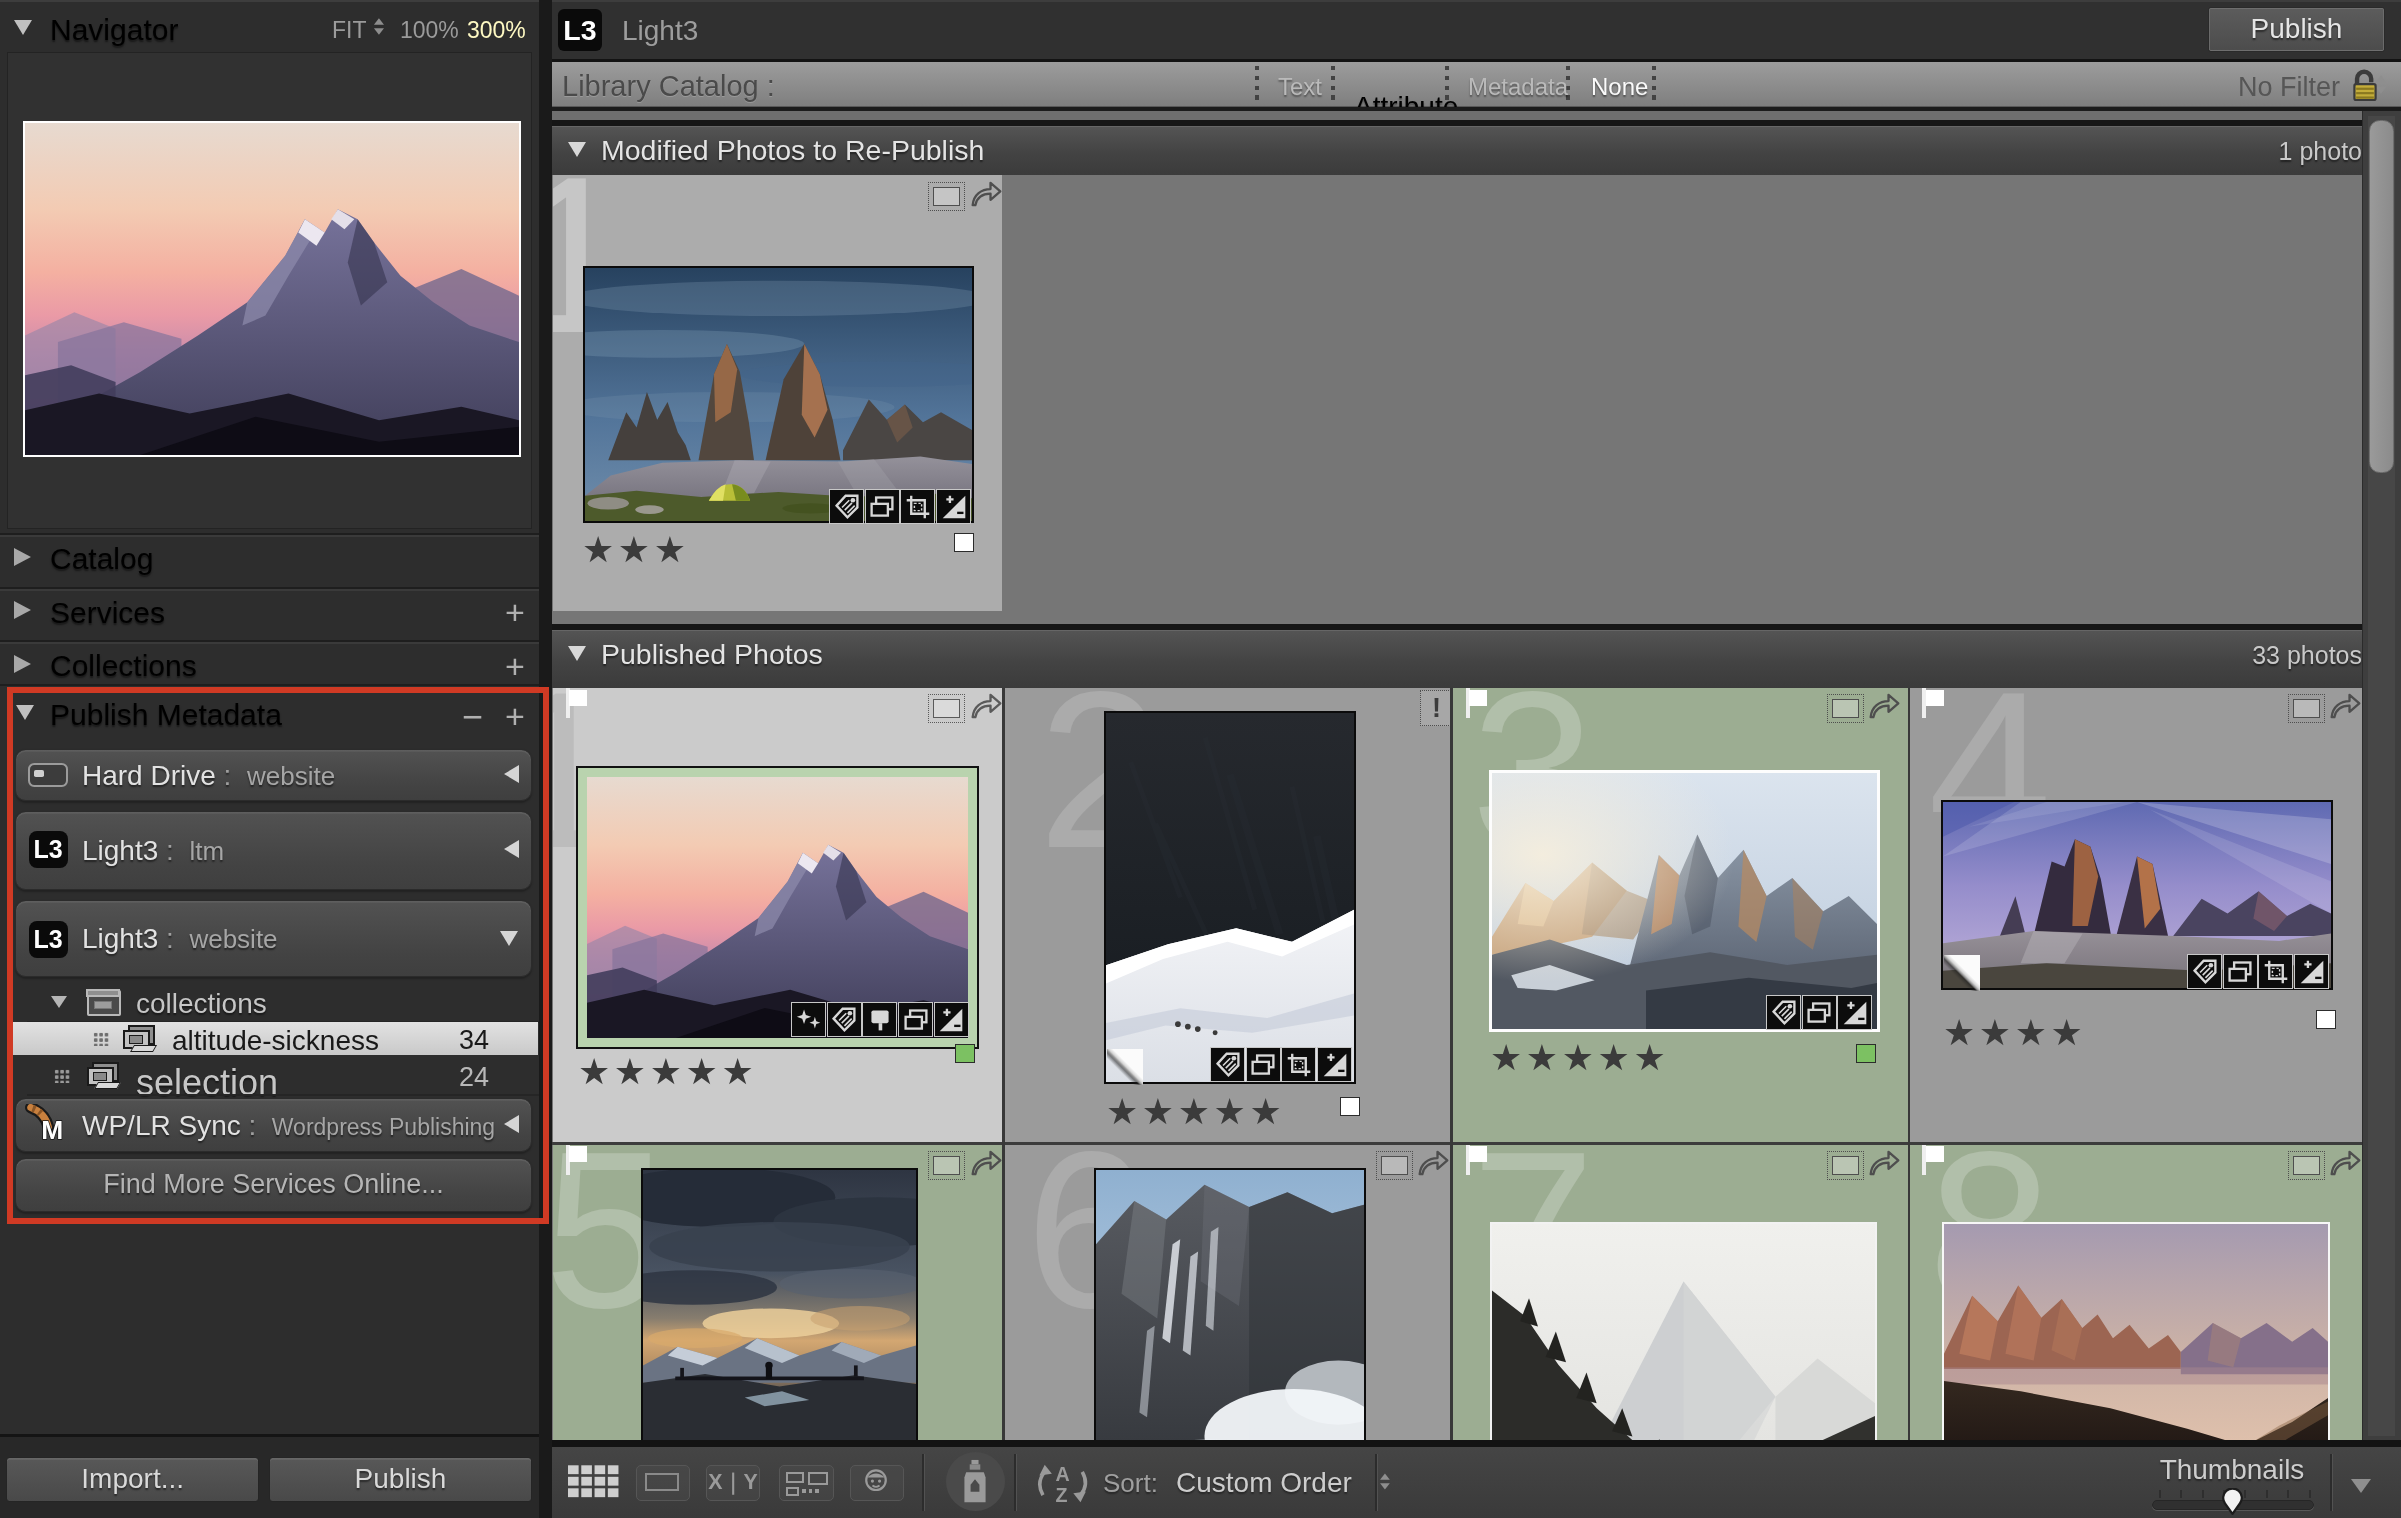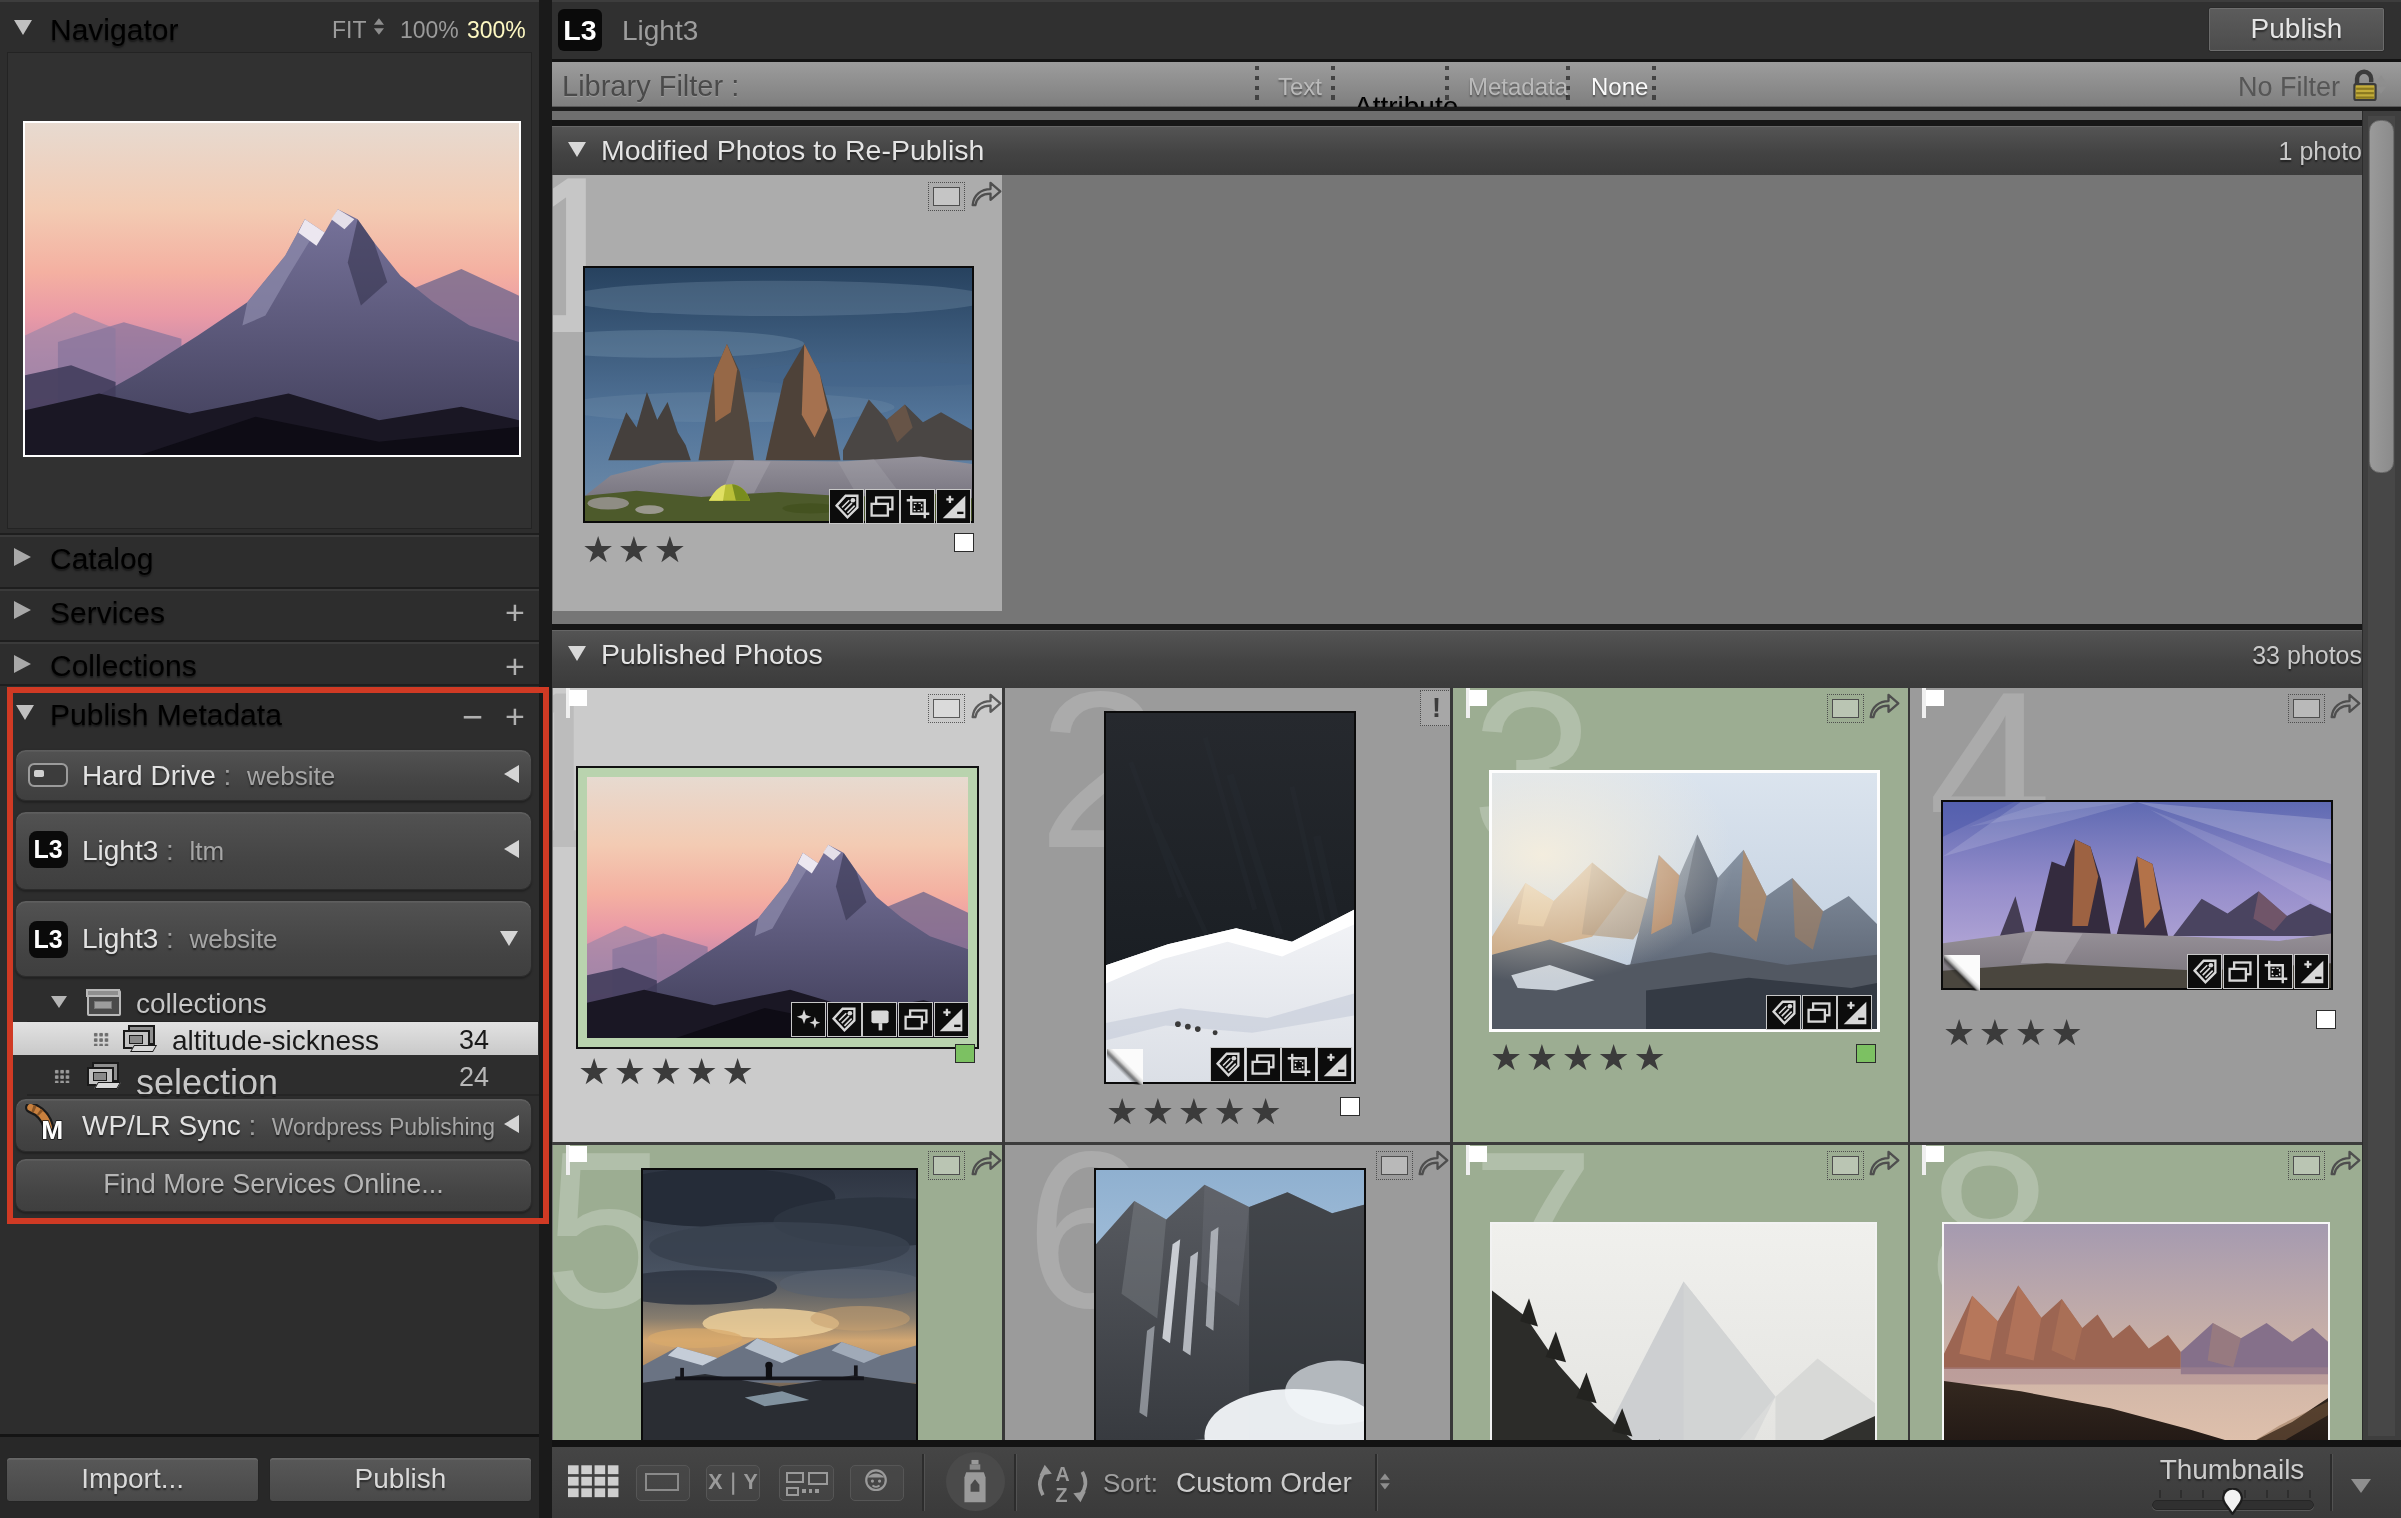--- a/index.html
+++ b/index.html
@@ -152,21 +152,21 @@
 <div class="a" style="left:6.2px;top:1457px;width:253px;height:45px;background:linear-gradient(#585858,#494949);border:1.8px solid #252525;border-radius:3.6px;box-shadow:inset 0 1.8px 0 rgba(255,255,255,.09);text-align:center;line-height:42px;font-size:28px;color:#d9d9d9;text-shadow:0 1.8px 1.8px rgba(0,0,0,.5)">Import...</div>
 <div class="a" style="left:269px;top:1457px;width:263px;height:45px;background:linear-gradient(#585858,#494949);border:1.8px solid #252525;border-radius:3.6px;box-shadow:inset 0 1.8px 0 rgba(255,255,255,.09);text-align:center;line-height:42px;font-size:28px;color:#d9d9d9;text-shadow:0 1.8px 1.8px rgba(0,0,0,.5)">Publish</div>
 <div class="a" style="left:539px;top:0;width:13.4px;height:1518px;background:#1a1a1a"></div>
 <div class="a" style="left:552px;top:0;width:1849px;height:59px;background:#303030"></div>
 <div class="a" style="left:552px;top:0;width:1849px;height:1.8px;background:#3d3d3d"></div>
 <div class="a l3icon" style="left:558px;top:9px;width:44px;height:42px;font-size:28.5px;line-height:42px;border-radius:6.2px">L3</div>
 <div class="a" style="left:622px;top:15px;font-size:28px;color:#9d9d9d">Light3</div>
 <div class="a" style="left:2208px;top:7.1px;width:177px;height:45px;background:linear-gradient(#5c5c5c,#4c4c4c);border:1.8px solid #2a2a2a;border-radius:2.7px;box-shadow:inset 0 0 0 0.9px #6e6e6e;text-align:center;line-height:41px;font-size:28px;color:#e5e5e5;text-shadow:0 1.8px 1.8px rgba(0,0,0,.5)">Publish</div>
 <div class="a" style="left:552px;top:59px;width:1849px;height:3.6px;background:#131313"></div>
 <div class="a" style="left:552px;top:62px;width:1849px;height:45px;background:linear-gradient(#9c9c9c,#7f7f7f);border-bottom:0.9px solid #595959"></div>
-<div class="a" style="left:562px;top:70px;font-size:29px;color:#4a4a4a;text-shadow:0 0.9px 0 rgba(255,255,255,.18)">Library Filter :</div>
+<div class="a" style="left:562px;top:70px;font-size:29px;color:#4a4a4a;text-shadow:0 0.9px 0 rgba(255,255,255,.18)">Library Catalog :</div>
 <div class="a vdots" style="left:1255px;top:66px"></div>
 <div class="a vdots" style="left:1331px;top:66px"></div>
 <div class="a vdots" style="left:1445px;top:66px"></div>
 <div class="a vdots" style="left:1566px;top:66px"></div>
 <div class="a vdots" style="left:1652px;top:66px"></div>
 <div class="a" style="left:1278px;top:73px;font-size:24px;color:#bababa;text-shadow:0 1.8px 1.8px rgba(0,0,0,.4)">Text</div>
 <div class="a" style="left:1354px;top:91px;font-size:28px;color:#000000;text-shadow:0 1.8px 1.8px rgba(0,0,0,.4)">Attribute</div>
 <div class="a" style="left:1468px;top:73px;font-size:24px;color:#bababa;text-shadow:0 1.8px 1.8px rgba(0,0,0,.4)">Metadata</div>
 <div class="a" style="left:1591px;top:73px;font-size:24px;color:#fafafa;text-shadow:0 1.8px 1.8px rgba(0,0,0,.45)">None</div>
 <div class="a" style="left:2238px;top:72px;font-size:27px;color:#565656">No Filter</div>

